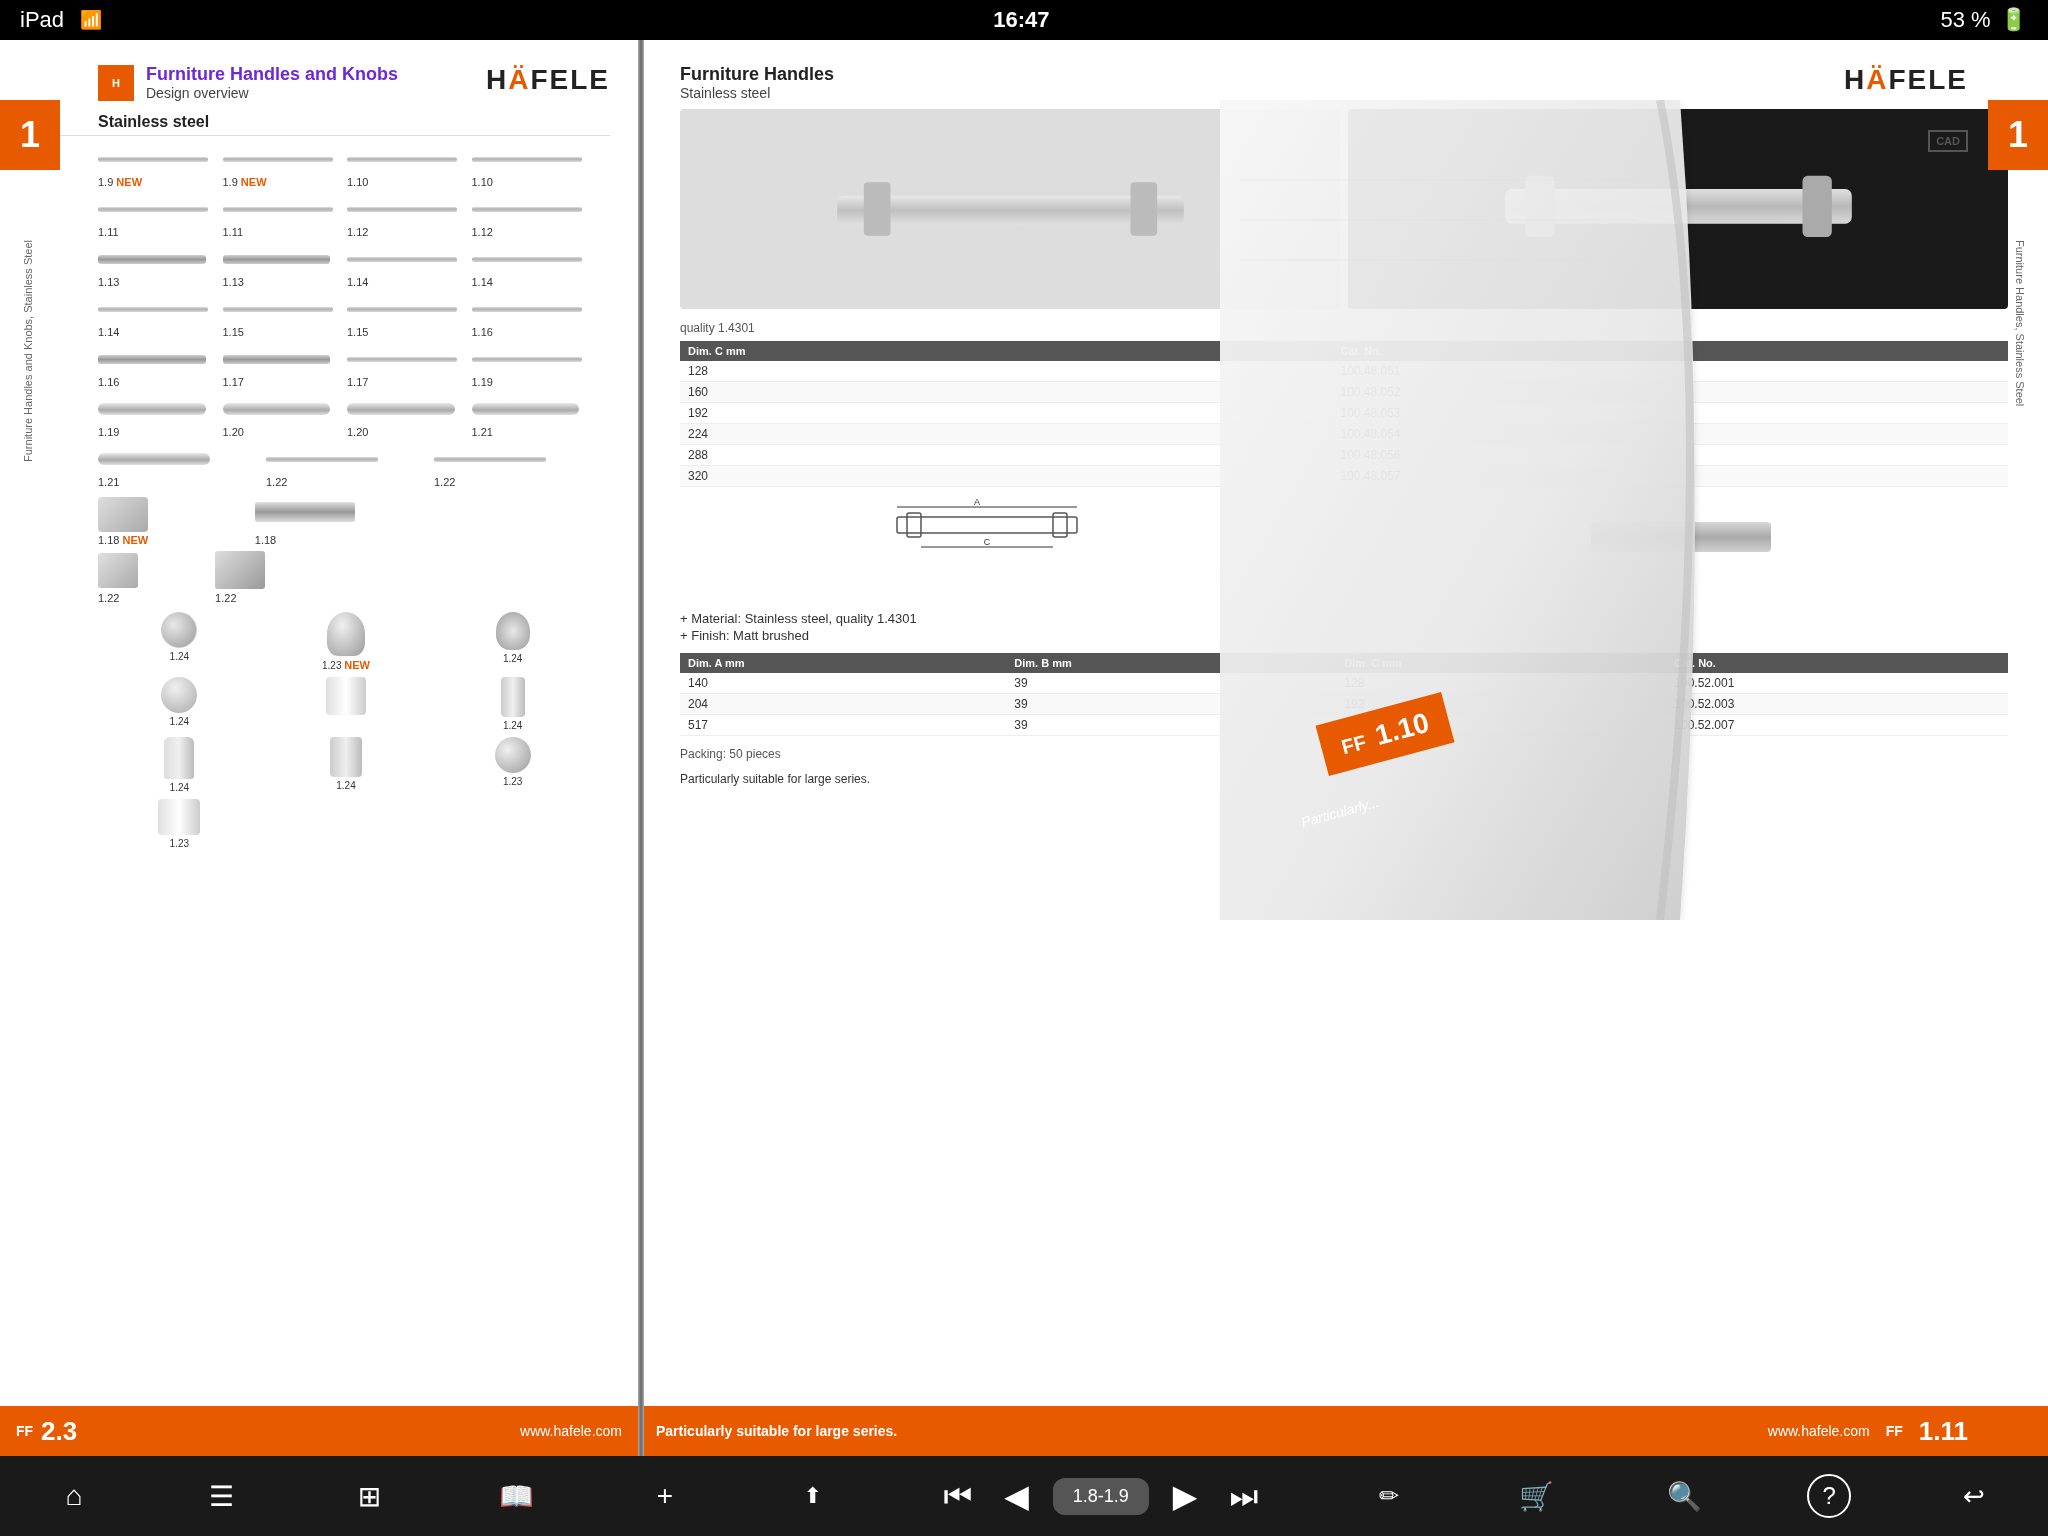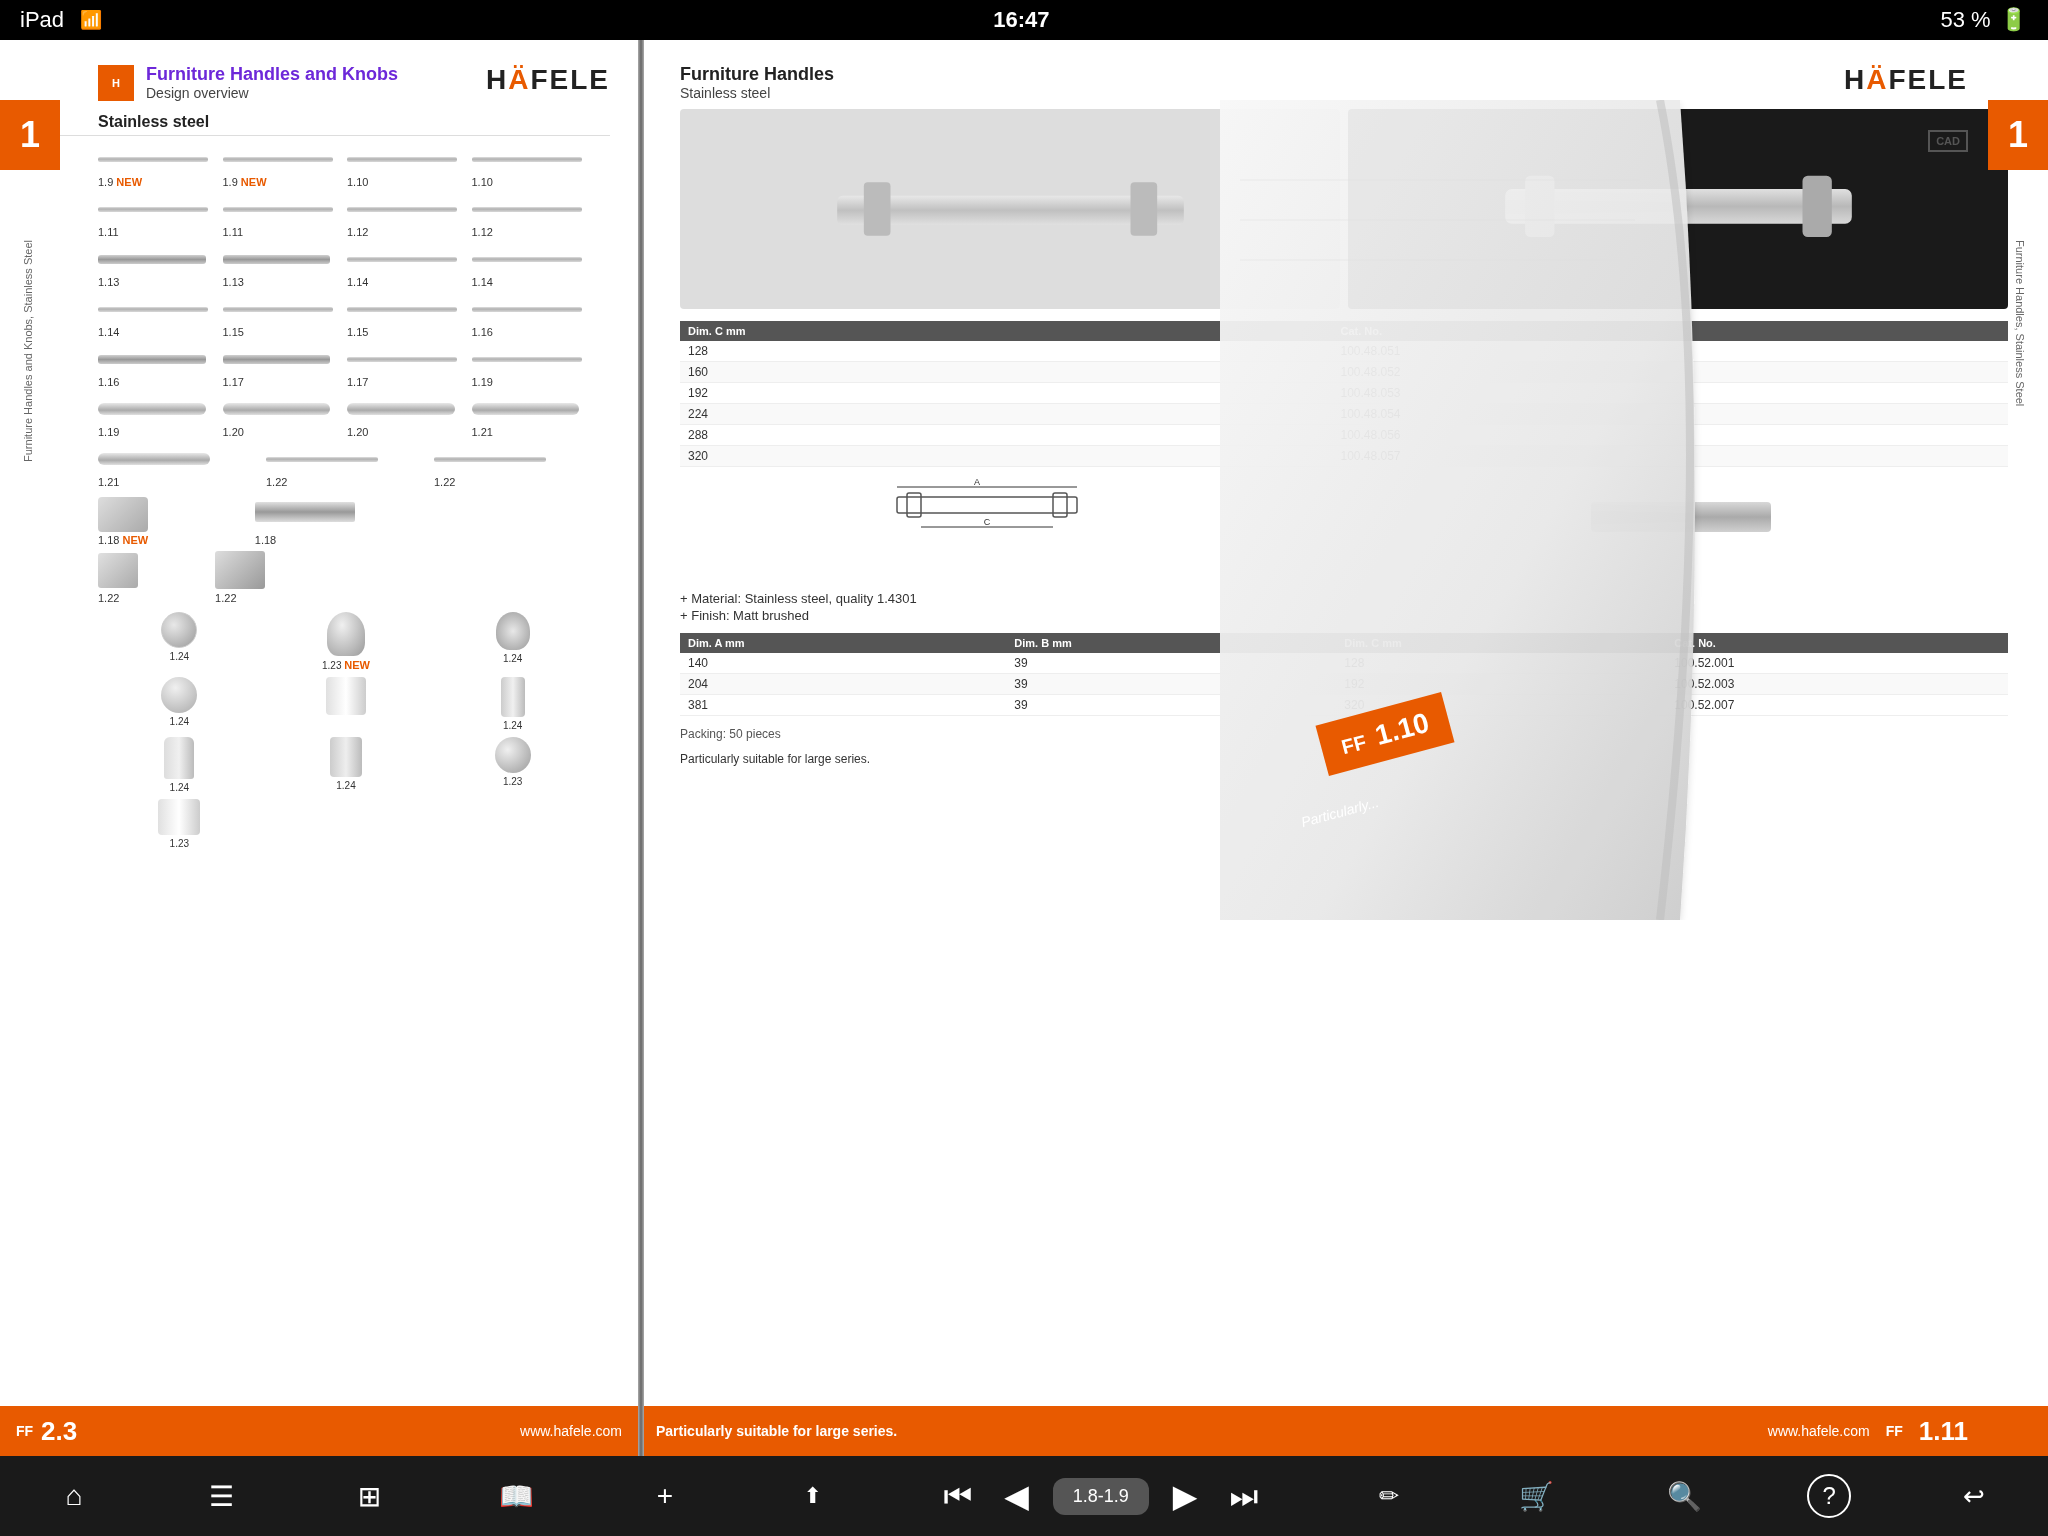--- a/index.html
+++ b/index.html
@@ -824,20 +824,21 @@
               <linearGradient id="hgrad2" x1="0" y1="0" x2="0" y2="1">
                 <stop offset="0%" stop-color="#e0e0e0"></stop>
                 <stop offset="50%" stop-color="#b8b8b8"></stop>
                 <stop offset="100%" stop-color="#d8d8d8"></stop>
               </linearGradient>
             </defs>
           </svg>
         </div>
       </div>
 
+      <div class="quality-text">quality 1.4301</div>
 
       <div class="specs-section">
         <table class="specs-table">
           <thead>
             <tr>
               <th>Dim. C mm</th>
               <th>Cat. No.</th>
             </tr>
           </thead>
           <tbody>
@@ -923,21 +924,21 @@
                 <td>128</td>
                 <td>100.52.001</td>
               </tr>
             <tr>
                 <td>204</td>
                 <td>39</td>
                 <td>192</td>
                 <td>100.52.003</td>
               </tr>
             <tr>
-                <td>381</td>
+                <td>517</td>
                 <td>39</td>
                 <td>320</td>
                 <td>100.52.007</td>
               </tr>
           </tbody>
         </table>
         <div style="">
           <span style="font-size:12px;color:#555;">Packing: 50 pieces</span>
         </div>
       </div>

